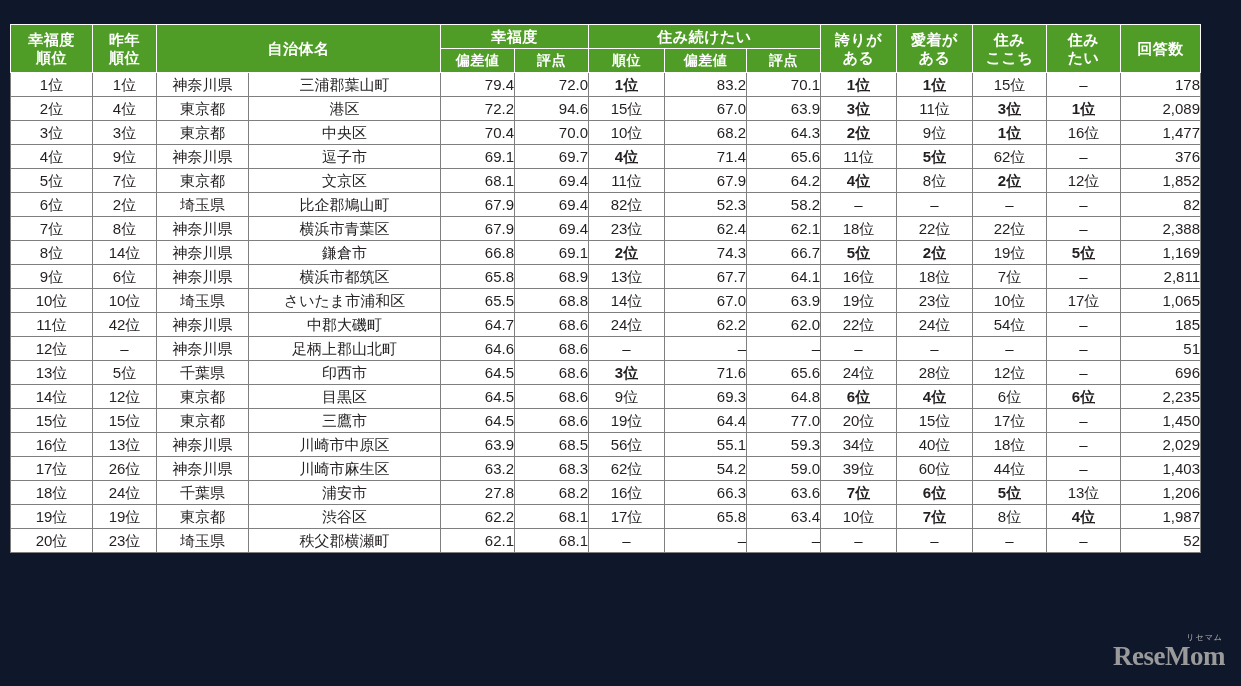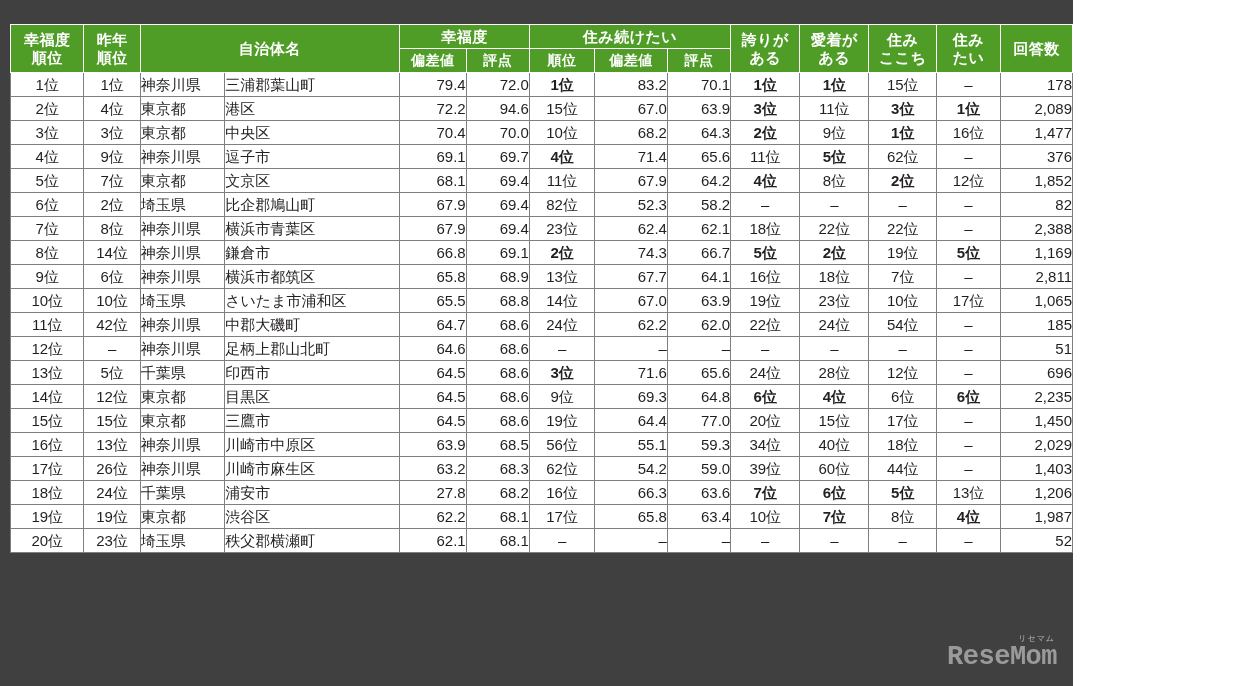--- a/index.html
+++ b/index.html
@@ -8,23 +8,23 @@
   }
   body {
     width: 1241px;
     height: 686px;
     background: #ffffff;
     font-family: "Liberation Sans", sans-serif;
     overflow: hidden;
   }
   .page {
     position: relative;
-    width: 1073px;
+    width: 1241px;
     height: 686px;
-    background: #404040;
+    background: #0f172a;
   }
   table.ranking {
     position: absolute;
     left: 10px;
     top: 24px;
     border-collapse: collapse;
     table-layout: fixed;
     background: #ffffff;
   }
   table.ranking th,
@@ -66,21 +66,21 @@
     line-height: 1.15;
   }
   td.num {
     text-align: right;
     padding-right: 6px;
   }
   td.numc {
     text-align: center;
   }
   td.txt {
-    text-align: left;
+    text-align: center;
     padding-left: 8px;
   }
   td.bold {
     font-weight: bold;
   }
   
   td.dotleft, th.dotleft {
     border-left: 1px dotted #8a8a8a;
   }
   .rank-col { width: 82px; }
@@ -103,21 +103,21 @@
     right: 16px;
     bottom: 14px;
     text-align: right;
     user-select: none;
   }
   .logo .mark {
     font-size: 27px;
     font-weight: bold;
     color: #9a9a9a;
     letter-spacing: -0.5px;
-    font-family: Liberation Mono, monospace;
+    font-family: Liberation Serif, serif;
   }
   .logo .sup {
     position: absolute;
     right: 2px;
     top: -9px;
     font-size: 8px;
     color: #b5b5b5;
     letter-spacing: 1px;
   }
 </style>

